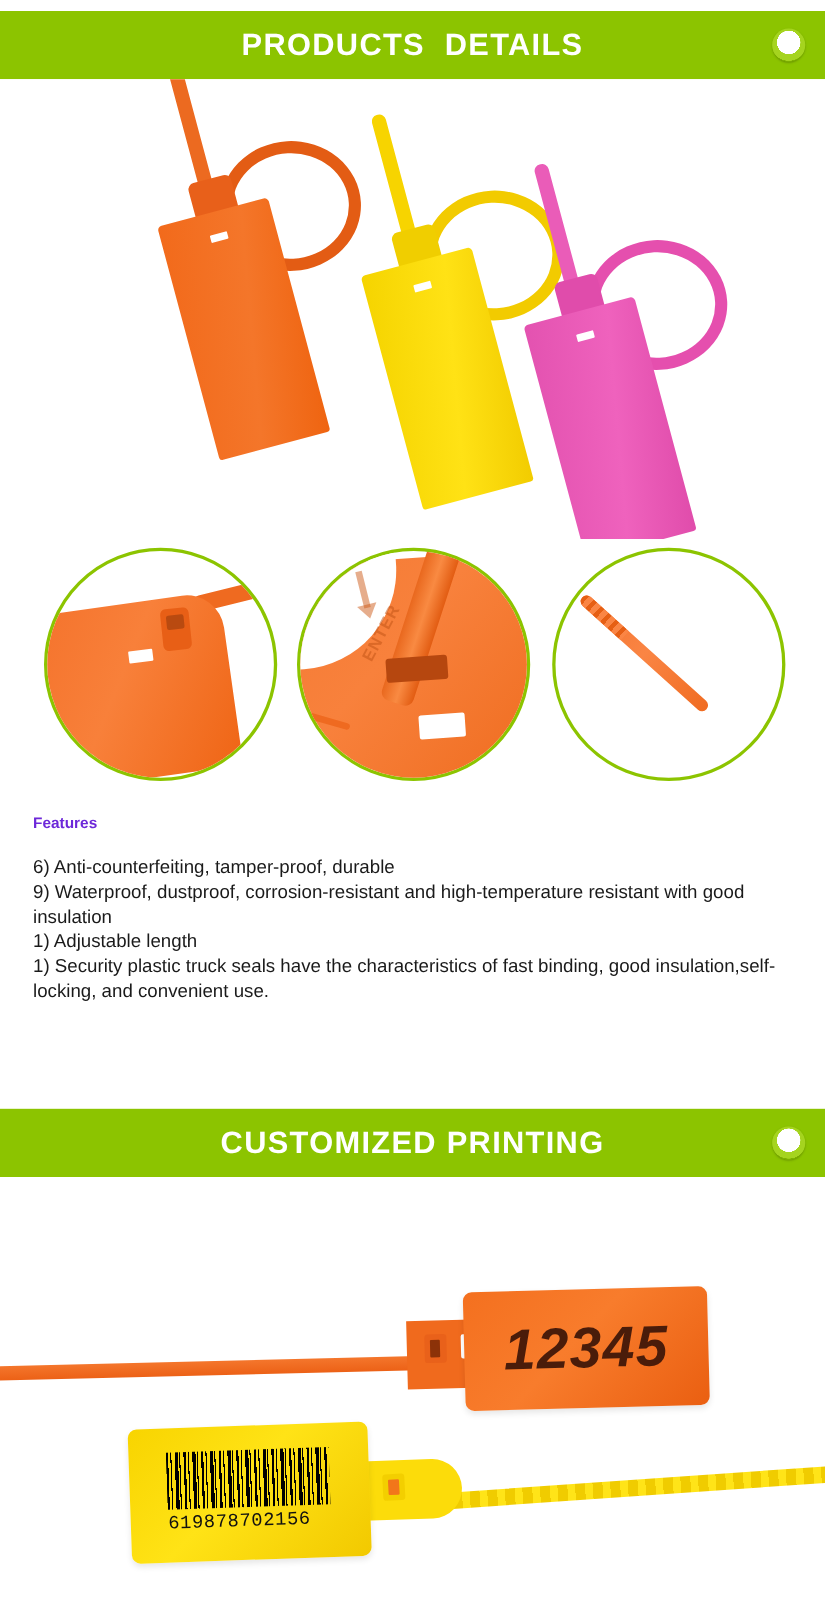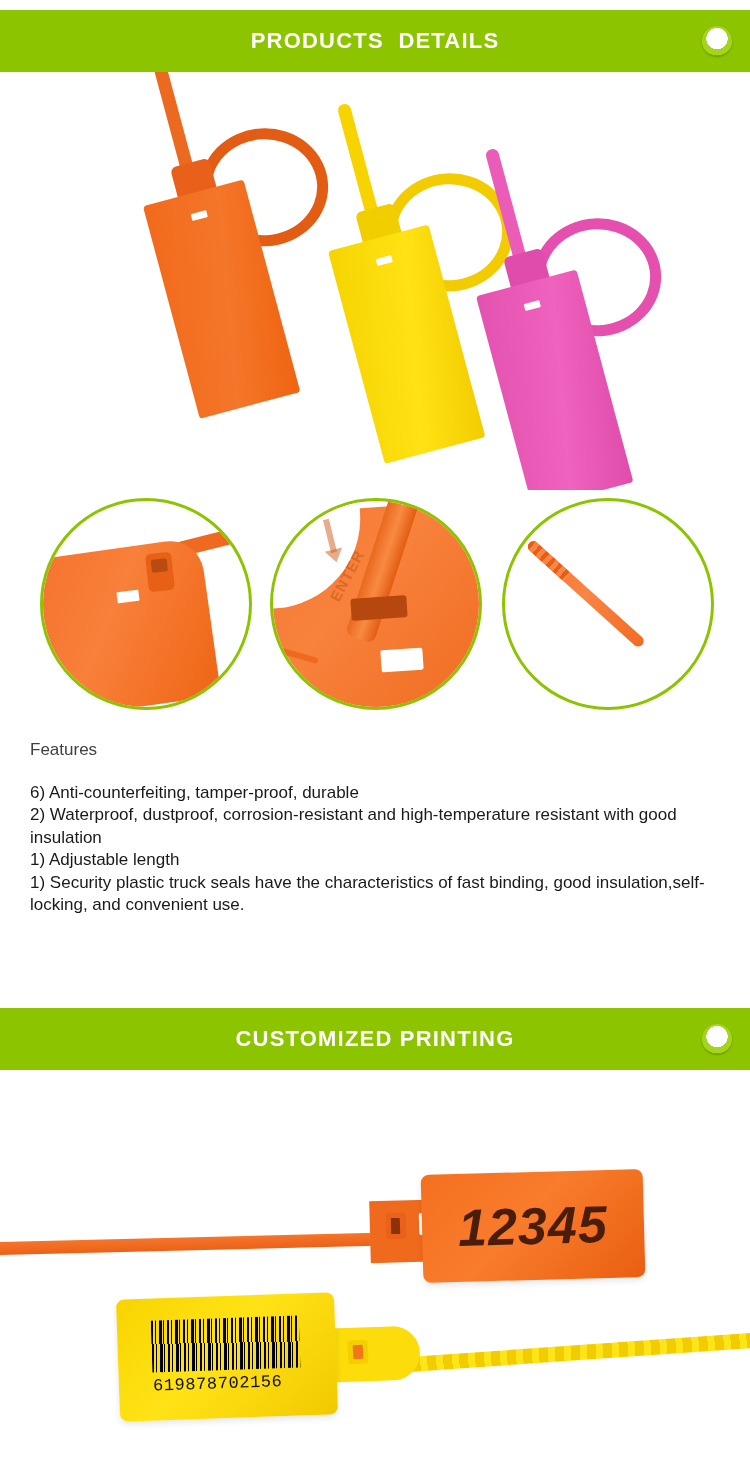--- a/index.html
+++ b/index.html
@@ -23,21 +23,21 @@
     left: 0;
     width: 750px;
     height: 62px;
     background: #8CC400;
     display: flex;
     align-items: center;
     justify-content: center;
   }
   .banner-title {
     color: #ffffff;
-    font-size: 22px;
+    font-size: 28px;
     font-weight: bold;
     letter-spacing: 1.2px;
     text-align: center;
     white-space: pre;
     line-height: 1;
   }
   .banner-badge {
     position: absolute;
     right: 18px;
     top: 50%;
@@ -326,24 +326,24 @@
   }
 
   
   .features {
     position: absolute;
     left: 30px;
     top: 740px;
     width: 700px;
   }
   .features-heading {
-    font-size: 17px;
-    color: #404040;
+    font-size: 14px;
+    color: #6d28d9;
     margin: 0 0 22px 0;
-    font-weight: normal;
+    font-weight: bold;
   }
   .features-list {
     margin: 0;
     padding: 0;
     list-style: none;
   }
   .features-list li {
     font-size: 17px;
     color: #1a1a1a;
     line-height: 1.32;
@@ -586,21 +586,21 @@
       </div>
     </div>
   </div>
 
 </div>
 
 <div class="features">
   <p class="features-heading">Features</p>
   <ul class="features-list">
     <li>6) Anti-counterfeiting, tamper-proof, durable</li>
-    <li>2) Waterproof, dustproof, corrosion-resistant and high-temperature resistant with good insulation</li>
+    <li>9) Waterproof, dustproof, corrosion-resistant and high-temperature resistant with good insulation</li>
     <li>1) Adjustable length</li>
     <li>1) Security plastic truck seals have the characteristics of fast binding, good insulation,self-locking, and convenient use.</li>
   </ul>
 </div>
 
 <div class="banner" id="banner-printing">
   <div class="banner-title">CUSTOMIZED PRINTING</div>
   <div class="banner-badge">
     <div class="ring"></div>
     <div class="tri"></div>

